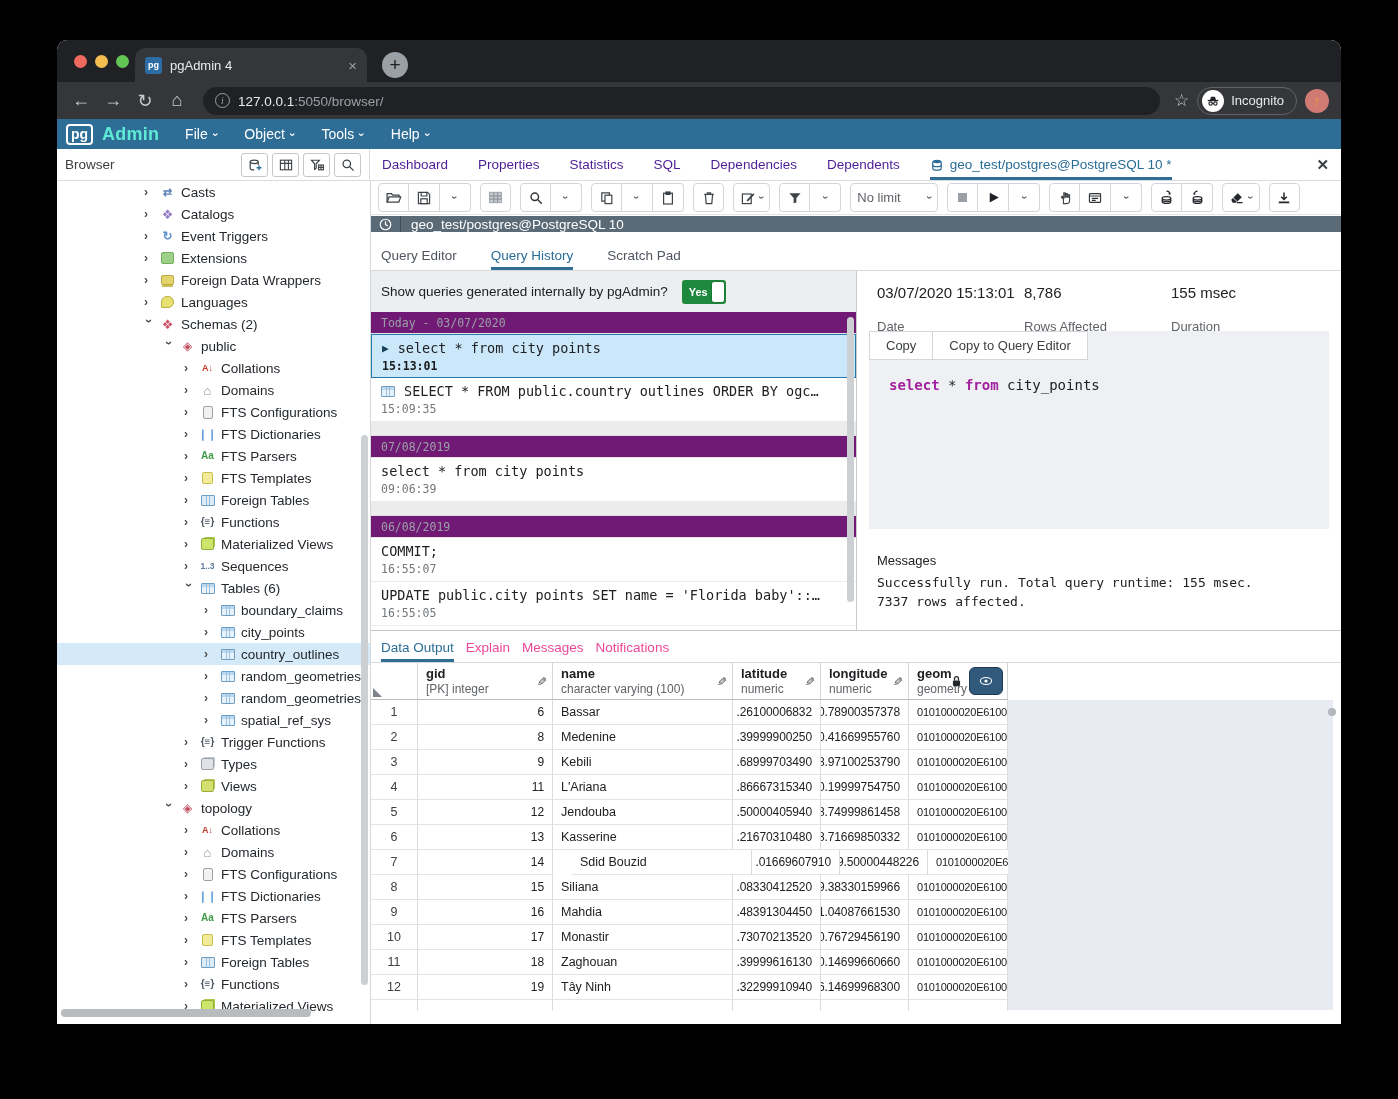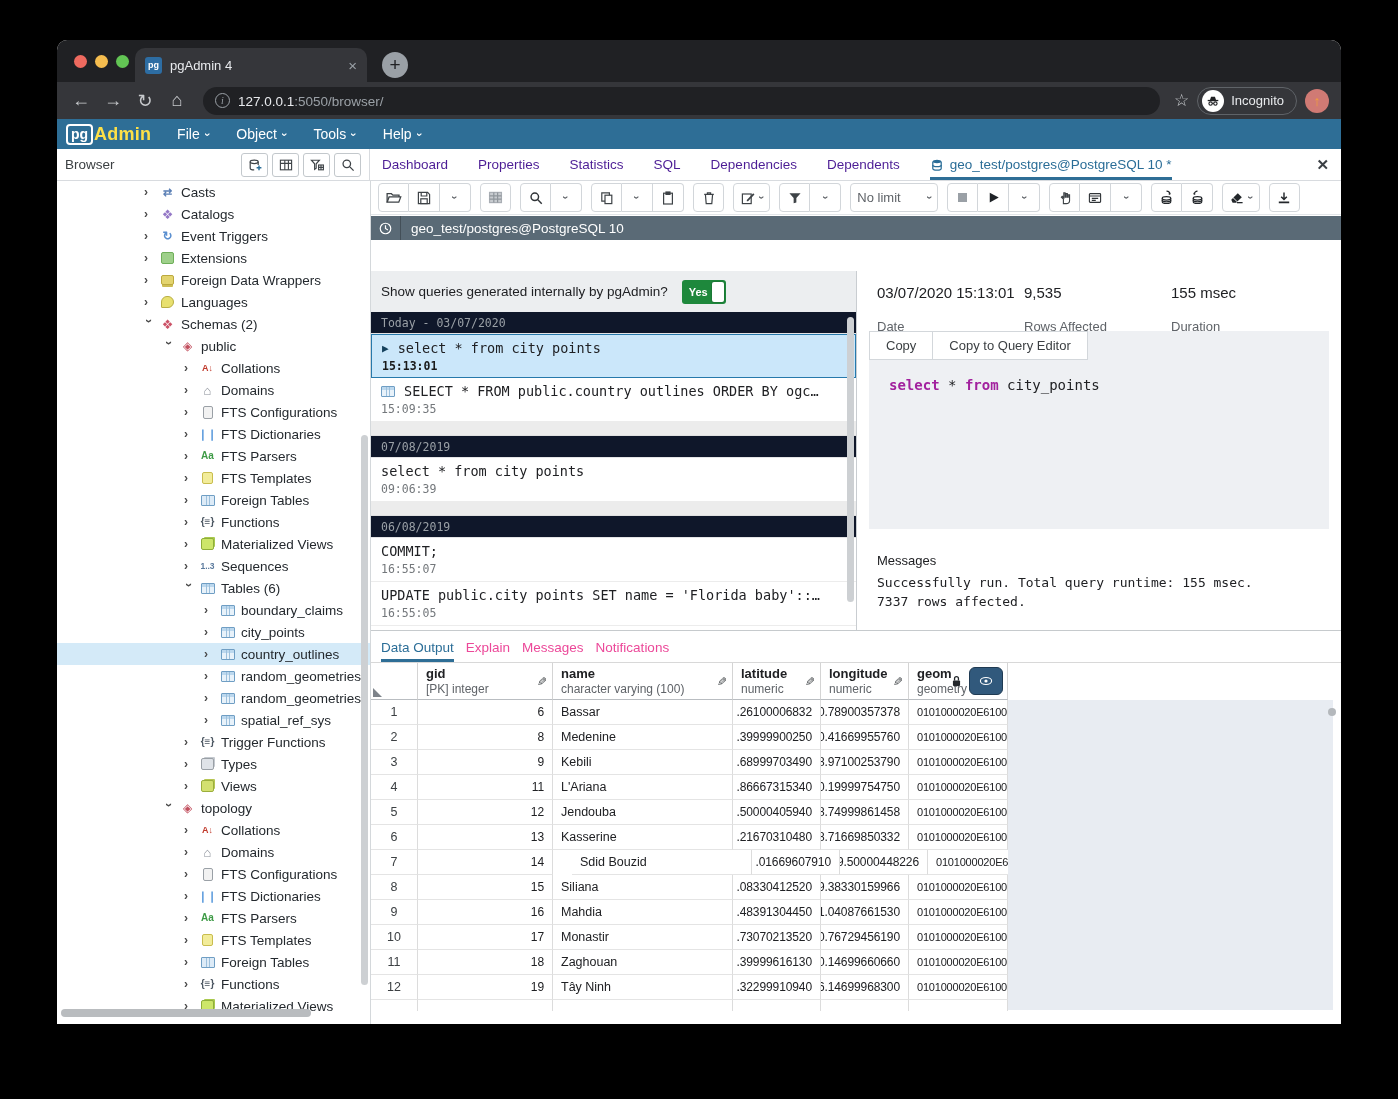--- a/index.html
+++ b/index.html
@@ -27,21 +27,21 @@
   .star { color:#c7cacd; font-size:17px; }
   .incog { height:28px; border:1px solid #5f6368; border-radius:14px; display:flex; align-items:center; gap:7px; padding:0 12px 0 4px; }
   .incog-circ { width:22px; height:22px; background:#fff; border-radius:50%; display:flex; align-items:center; justify-content:center; }
   .incog-label { color:#e8eaed; font-size:13px; }
   .avatar { width:24px; height:24px; border-radius:50%; background:#d07a74; color:#f3a03b; font-weight:bold; font-size:14px; display:flex; align-items:center; justify-content:center; }
 
   
   .pghead { position:absolute; left:0; top:79px; width:100%; height:30px; background:#2e6e96; display:flex; align-items:center; padding:0 9px; }
   .logo { display:flex; align-items:center; gap:1px; margin-right:26px; }
   .logo-pg { border:2px solid #fff; border-radius:4px; color:#fff; font-weight:bold; font-size:14px; padding:0 3px 1px 3px; }
-  .logo-admin { color:#fde047; font-weight:bold; font-size:18px; letter-spacing:.2px; }
+  .logo-admin { color:#5eead4; font-weight:bold; font-size:18px; letter-spacing:.2px;padding-left:8px; }
   .menus { display:flex; gap:27px; }
   .menu { color:#fff; font-size:14px; display:flex; align-items:center; gap:6px; }
   .chev { display:inline-block; font-weight:bold; color:inherit; transform:rotate(90deg); font-size:11px; line-height:1; }
 
   
   .toprow { position:absolute; left:0; top:109px; width:100%; height:32px; background:#fff; border-bottom:1px solid #d8dbdf; display:flex; }
   .browser-hd { width:313px; display:flex; align-items:center; padding:0 8px; border-right:1px solid #d8dbdf; }
   .browser-label { font-size:13.5px; color:#3c4043; flex:1; }
   .bicon { width:27px; height:24px; border:1px solid #c3c8cc; border-radius:3px; display:flex; align-items:center; justify-content:center; margin-left:4px; background:#fff; }
   .maintabs { flex:1; display:flex; align-items:center; padding:0 12px; gap:30px; position:relative; }
@@ -71,36 +71,36 @@
   .toolbar { position:absolute; left:0; top:0; right:0; height:34px; display:flex; align-items:center; padding:0 7px; gap:9px; border-bottom:1px solid #e3e6e9; background:#fff; }
   .tbgroup { display:flex; }
   .tbtn { height:29px; min-width:31px; background:#fff; border:1px solid #d2d6da; border-left-width:0; display:flex; align-items:center; justify-content:center; padding:0 6px; gap:4px; }
   .tbgroup .tbtn:first-child { border-left-width:1px; border-radius:4px 0 0 4px; }
   .tbgroup .tbtn:last-child { border-radius:0 4px 4px 0; }
   .tbgroup .tbtn:only-child { border-radius:4px; }
   .tchev2 { font-size:10px; color:#5f6368; font-weight:bold; transform:rotate(90deg); display:inline-block; }
   .limit { width:88px; justify-content:space-between; color:#5f6368; font-size:13px; border-radius:4px !important; border-left-width:1px; }
   svg.ti { display:block; }
 
-  .banner { position:absolute; left:0; top:35px; right:0; height:24px; background:#5a6a76; display:flex; align-items:center;text-align:right; }
+  .banner { position:absolute; left:0; top:35px; right:0; height:16px; background:#5a6a76; display:flex; align-items:center;text-align:right; }
   .banner-ico { width:30px; height:100%; display:flex; align-items:center; justify-content:center; border-right:1px solid rgba(0,0,0,.25); }
   .banner-txt { color:#fff; font-size:13.5px; margin-left:10px; }
 
   .qtabs { position:absolute; left:0; top:61px; right:0; height:29px; display:flex; align-items:flex-end; gap:34px; padding:0 10px; border-bottom:1px solid #d7dadd; background:#fff; }
   .qtab { font-size:13.5px; color:#50565e; padding-bottom:7px; }
   .qtab.active { color:#2a6d97; border-bottom:3px solid #2e6e96; padding-bottom:4px; }
 
   
   .hist { position:absolute; left:0; top:90px; width:485px; bottom:394px; background:#fff; overflow:hidden; }
   .togglerow { height:41px; background:#eceef0; display:flex; align-items:center; padding:0 10px; gap:14px; }
   .toggle-label { font-size:13.5px; color:#202124; }
   .toggle { width:44px; height:24px; background:#1e883c; border-radius:3px; position:relative; color:#fff; font-size:11px; font-weight:bold; display:flex; align-items:center; padding-left:7px; }
   .toggle-knob { position:absolute; right:2px; top:2px; width:12px; height:20px; background:#fff; border-radius:2px; box-shadow:0 0 2px rgba(0,0,0,.4); }
   .hlist { position:absolute; left:0; top:41px; right:0; bottom:0; overflow:hidden; font-family:"DejaVu Sans Mono",monospace; }
-  .hgroup { height:22px; background:#0f172a; border-bottom:1px solid #e4e4e6; color:#9aa0a6; font-size:11.5px; display:flex; align-items:center; padding:0 10px; }
+  .hgroup { height:22px; background:#701a75; border-bottom:1px solid #e4e4e6; color:#9aa0a6; font-size:11.5px; display:flex; align-items:center; padding:0 10px; }
   .hitem { height:44px; padding:5px 10px 0 10px; border-bottom:1px solid #ececec; background:#fff; }
   .hitem.selected { background:#cbe7fa; border:1px solid #2779ab; }
   .hsql { font-size:13.5px; color:#202124; white-space:nowrap; overflow:hidden; display:flex; align-items:center; gap:9px; }
   .htime { font-size:11.5px; color:#73777b; margin-top:3px; }
   .hitem.selected .htime { color:#1a1a1a; font-weight:bold; }
   .hplay { color:#14405c; font-size:11px; }
   .hist-vscroll { position:absolute; right:2px; top:46px; width:7px; height:285px; background:#cdd0d3; border-radius:4px; }
 
   
   .detail { position:absolute; left:485px; top:90px; right:0; bottom:394px; border-left:1px solid #c9cdd1; background:#fff; overflow:hidden; }
@@ -690,20 +690,25 @@
     <div class="banner">
       <span class="banner-ico">
         <svg width="15" height="15" viewBox="0 0 20 20">
             <circle cx="10" cy="10" r="7" stroke="#fff" fill="none" stroke-width="1.6"></circle>
             <path d="M10 5.5V10l3.2 2" stroke="#fff" fill="none" stroke-width="1.6"></path>
           </svg>
       </span>
       <span class="banner-txt">geo_test/postgres@PostgreSQL 10</span>
     </div>
 
+    <div class="qtabs" id="qtabs">
+        <span class="qtab">Query Editor</span>
+        <span class="qtab active">Query History</span>
+        <span class="qtab">Scratch Pad</span>
+      </div>
 
     <div class="hist">
       <div class="togglerow">
         <span class="toggle-label">Show queries generated internally by pgAdmin?</span>
         <span class="toggle">
           <span>Yes</span>
           <span class="toggle-knob"></span>
         </span>
       </div>
       <div class="hlist" id="hlist">
@@ -751,21 +756,21 @@
       <div class="hist-vscroll"></div>
     </div>
 
     <div class="detail">
       <div class="stats">
         <div class="stat">
             <div class="stat-v">03/07/2020 15:13:01</div>
             <div class="stat-l">Date</div>
           </div>
         <div class="stat">
-            <div class="stat-v">9,535</div>
+            <div class="stat-v">8,786</div>
             <div class="stat-l">Rows Affected</div>
           </div>
         <div class="stat">
             <div class="stat-v">155 msec</div>
             <div class="stat-l">Duration</div>
           </div>
       </div>
       <div class="qbox">
         <div class="qbox-btns">
           <span class="qbtn">Copy</span>

